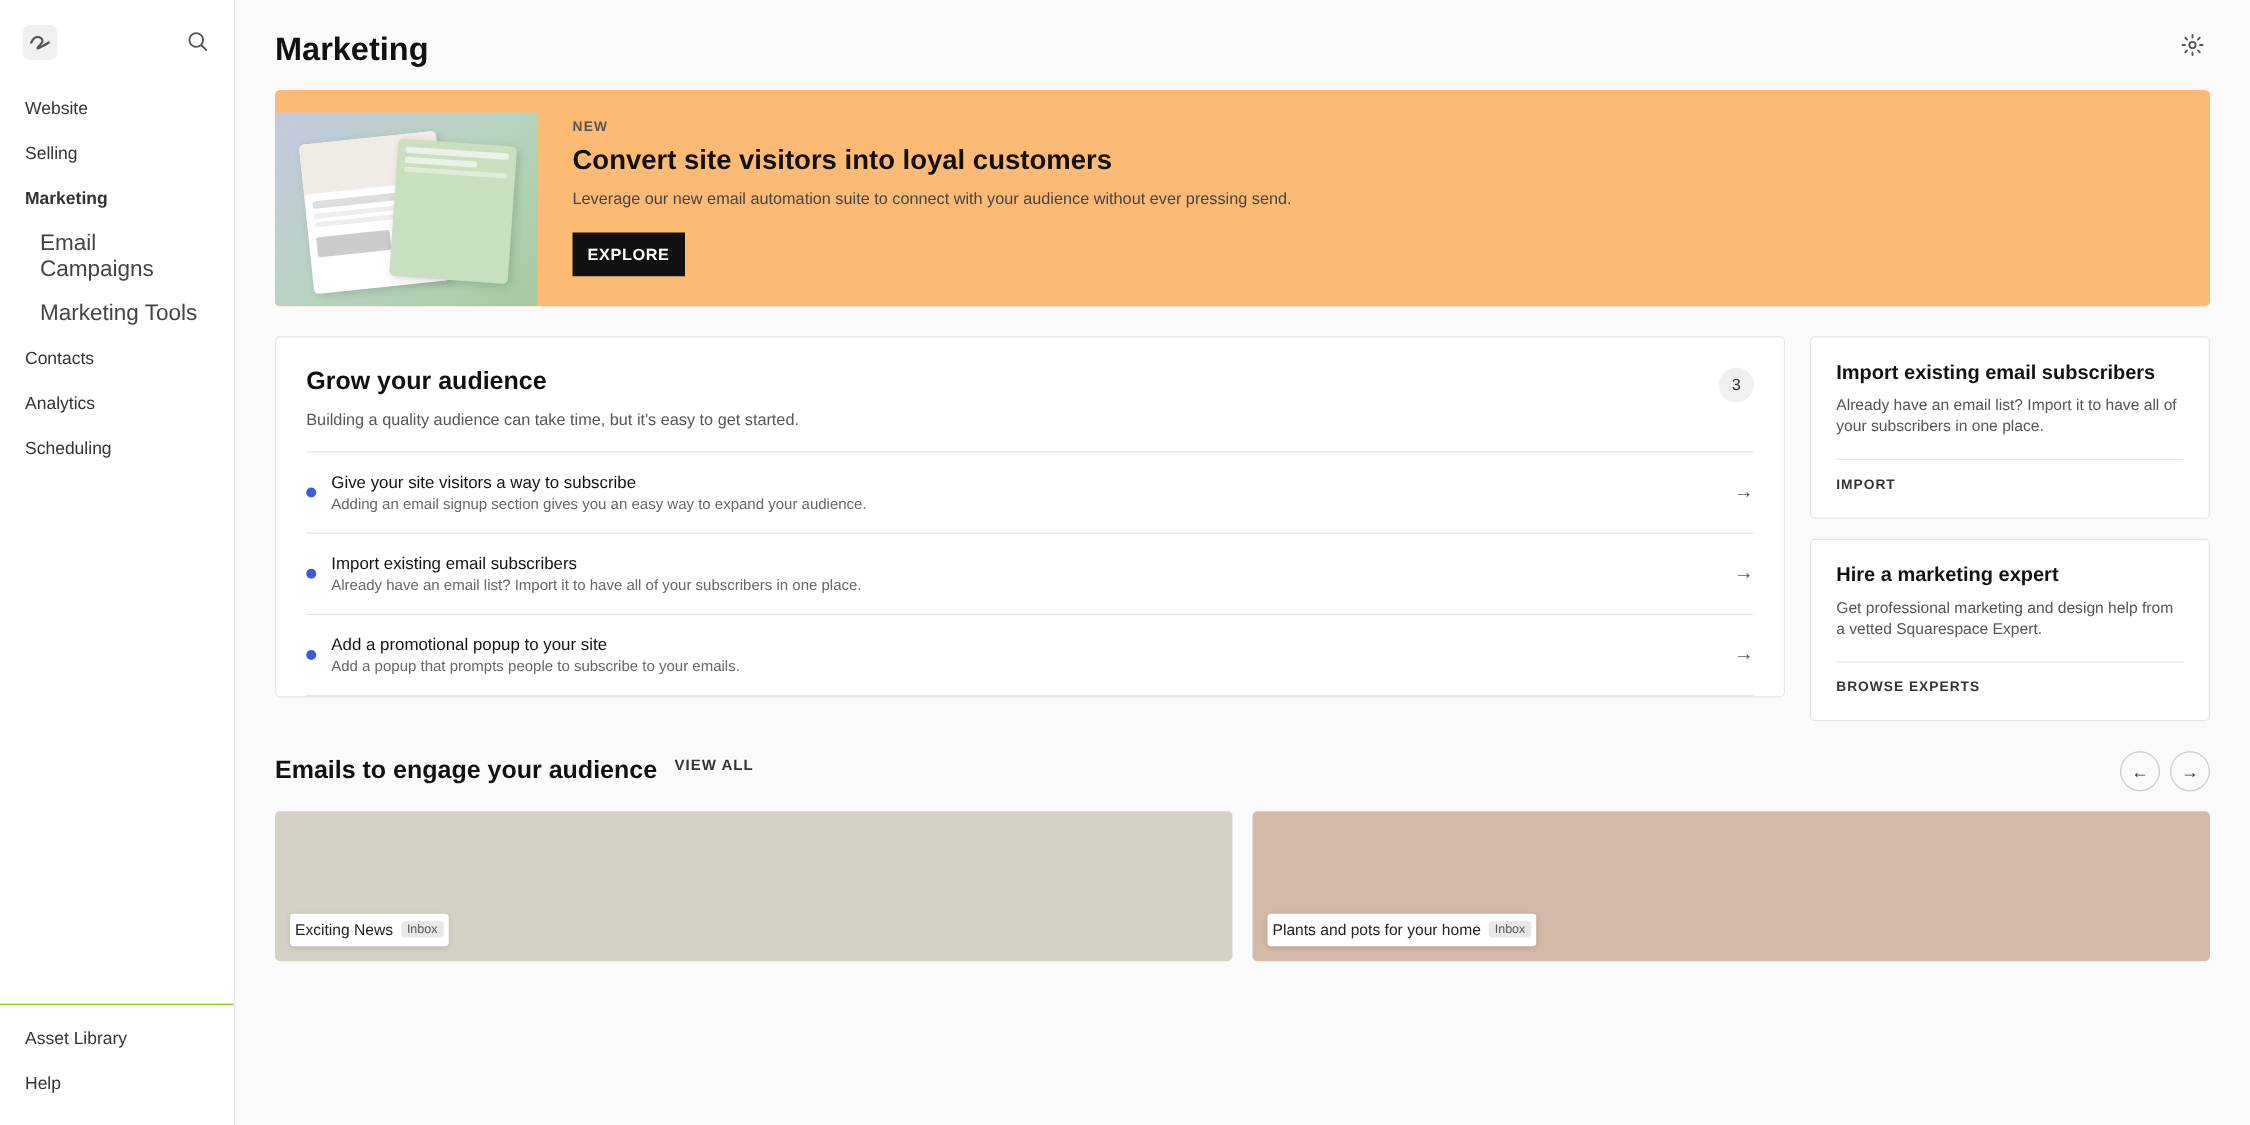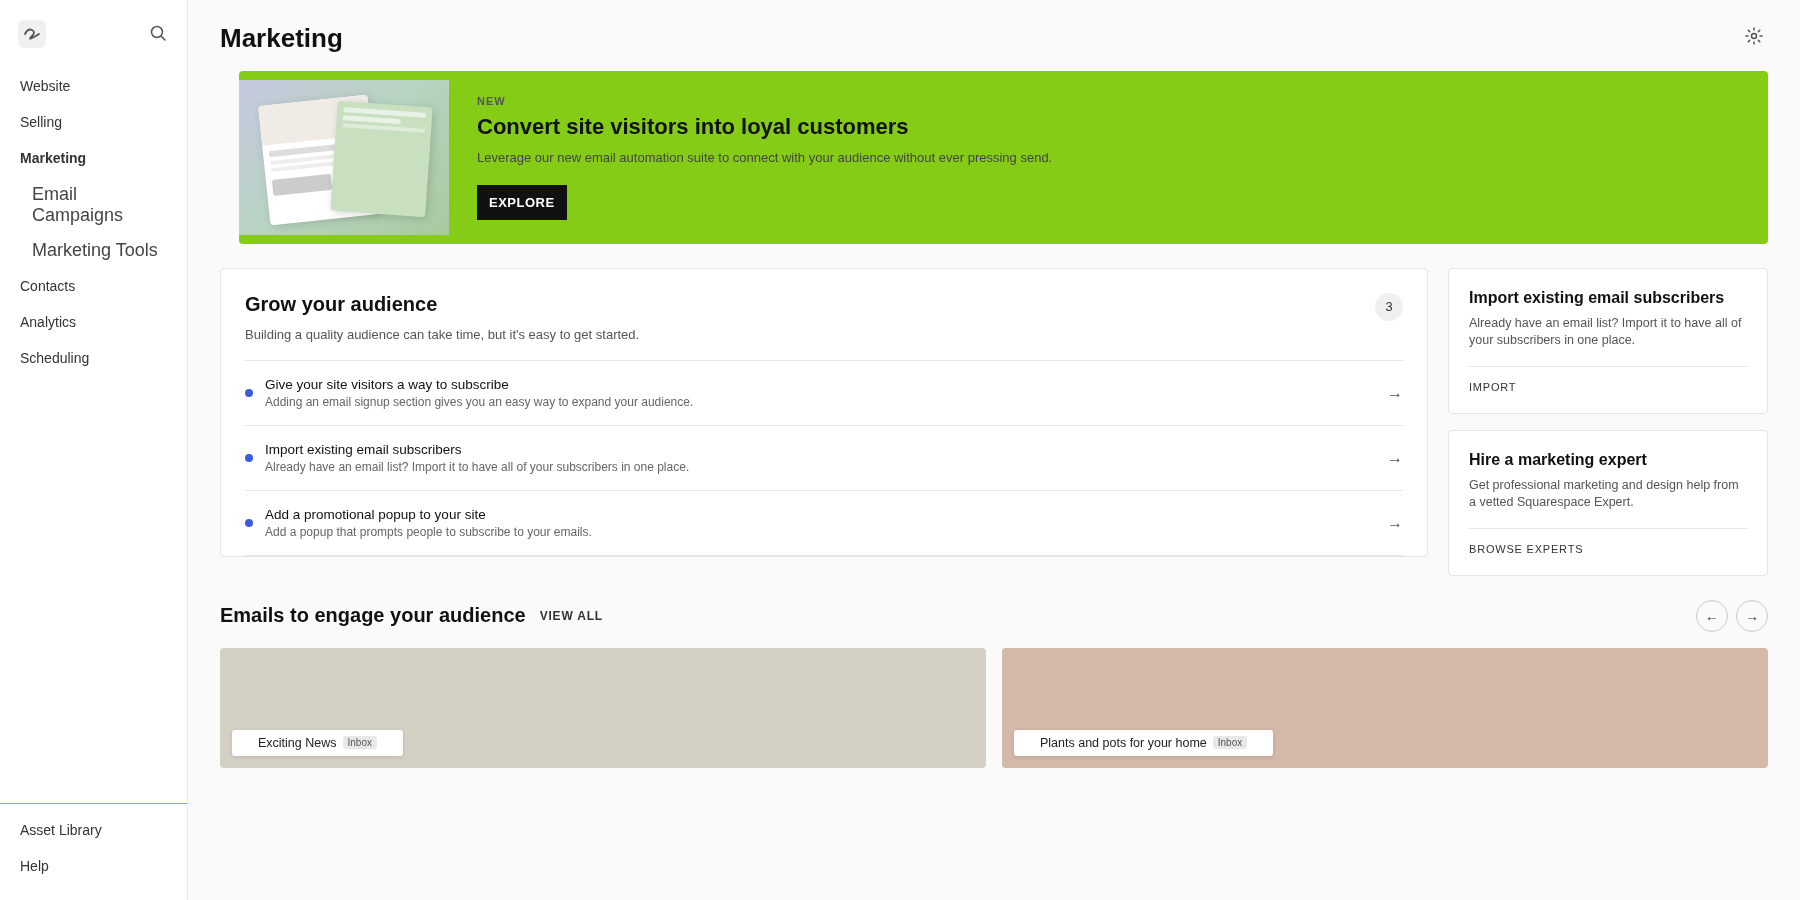--- a/index.html
+++ b/index.html
@@ -82,29 +82,28 @@
       font-size: 20px;
     }
 
     
     .content-area {
       padding: 0 32px 32px 32px;
     }
 
     
     .hero-banner {
-      background: #84cc16;
+      background: #fdba74;
       border-radius: 4px;
       display: flex;
-      align-items: center;
+      align-items: flex-end;
       min-height: 155px;
       margin-bottom: 24px;
       overflow: hidden;
       position: relative;
-      margin-left: 19px;
     }
     .hero-image-area {
       width: 210px;
       min-width: 210px;
       height: 155px;
       background: linear-gradient(135deg, #c5c9e0 0%, #b8d4c0 50%, #a8c9a0 100%);
       display: flex; align-items: center; justify-content: center;
       position: relative;
       overflow: hidden;
     }
@@ -231,42 +230,42 @@
       margin-bottom: 8px;
     }
     .side-card-sub {
       font-size: 12.5px;
       color: #555;
       line-height: 1.4;
       margin-bottom: 16px;
     }
     .side-card-link {
       font-size: 11px;
-      font-weight: 400;
+      font-weight: 700;
       letter-spacing: 0.8px;
       color: #333;
       cursor: pointer;
       text-decoration: none;
       border-top: 1px solid #e5e5e5;
       display: block;
       padding-top: 14px;
       margin-top: 4px;
     }
 
     
     .emails-section { }
     .emails-header {
       display: flex;
       align-items: center;
       justify-content: space-between;
       margin-bottom: 16px;
     }
     .emails-title-group {
       display: flex;
-      align-items: center;
+      align-items: flex-start;
       gap: 14px;
     }
     .emails-title {
       font-size: 20px;
       font-weight: 700;
       color: #111;
     }
     .view-all-link {
       font-size: 12px;
       font-weight: 700;
@@ -303,21 +302,21 @@
       position: relative;
     }
     .email-card-inner {
       position: absolute;
       bottom: 12px;
       left: 12px;
     }
     .email-card-mock {
       background: #fff;
       border-radius: 3px;
-      padding: 6px 26px;
+      padding: 6px 4px;
       display: inline-flex;
       align-items: center;
       gap: 6px;
       box-shadow: 0 1px 4px rgba(0,0,0,0.12);
     }
     .email-card-name {
       font-size: 12.5px;
       font-weight: 500;
       color: #222;
     }

